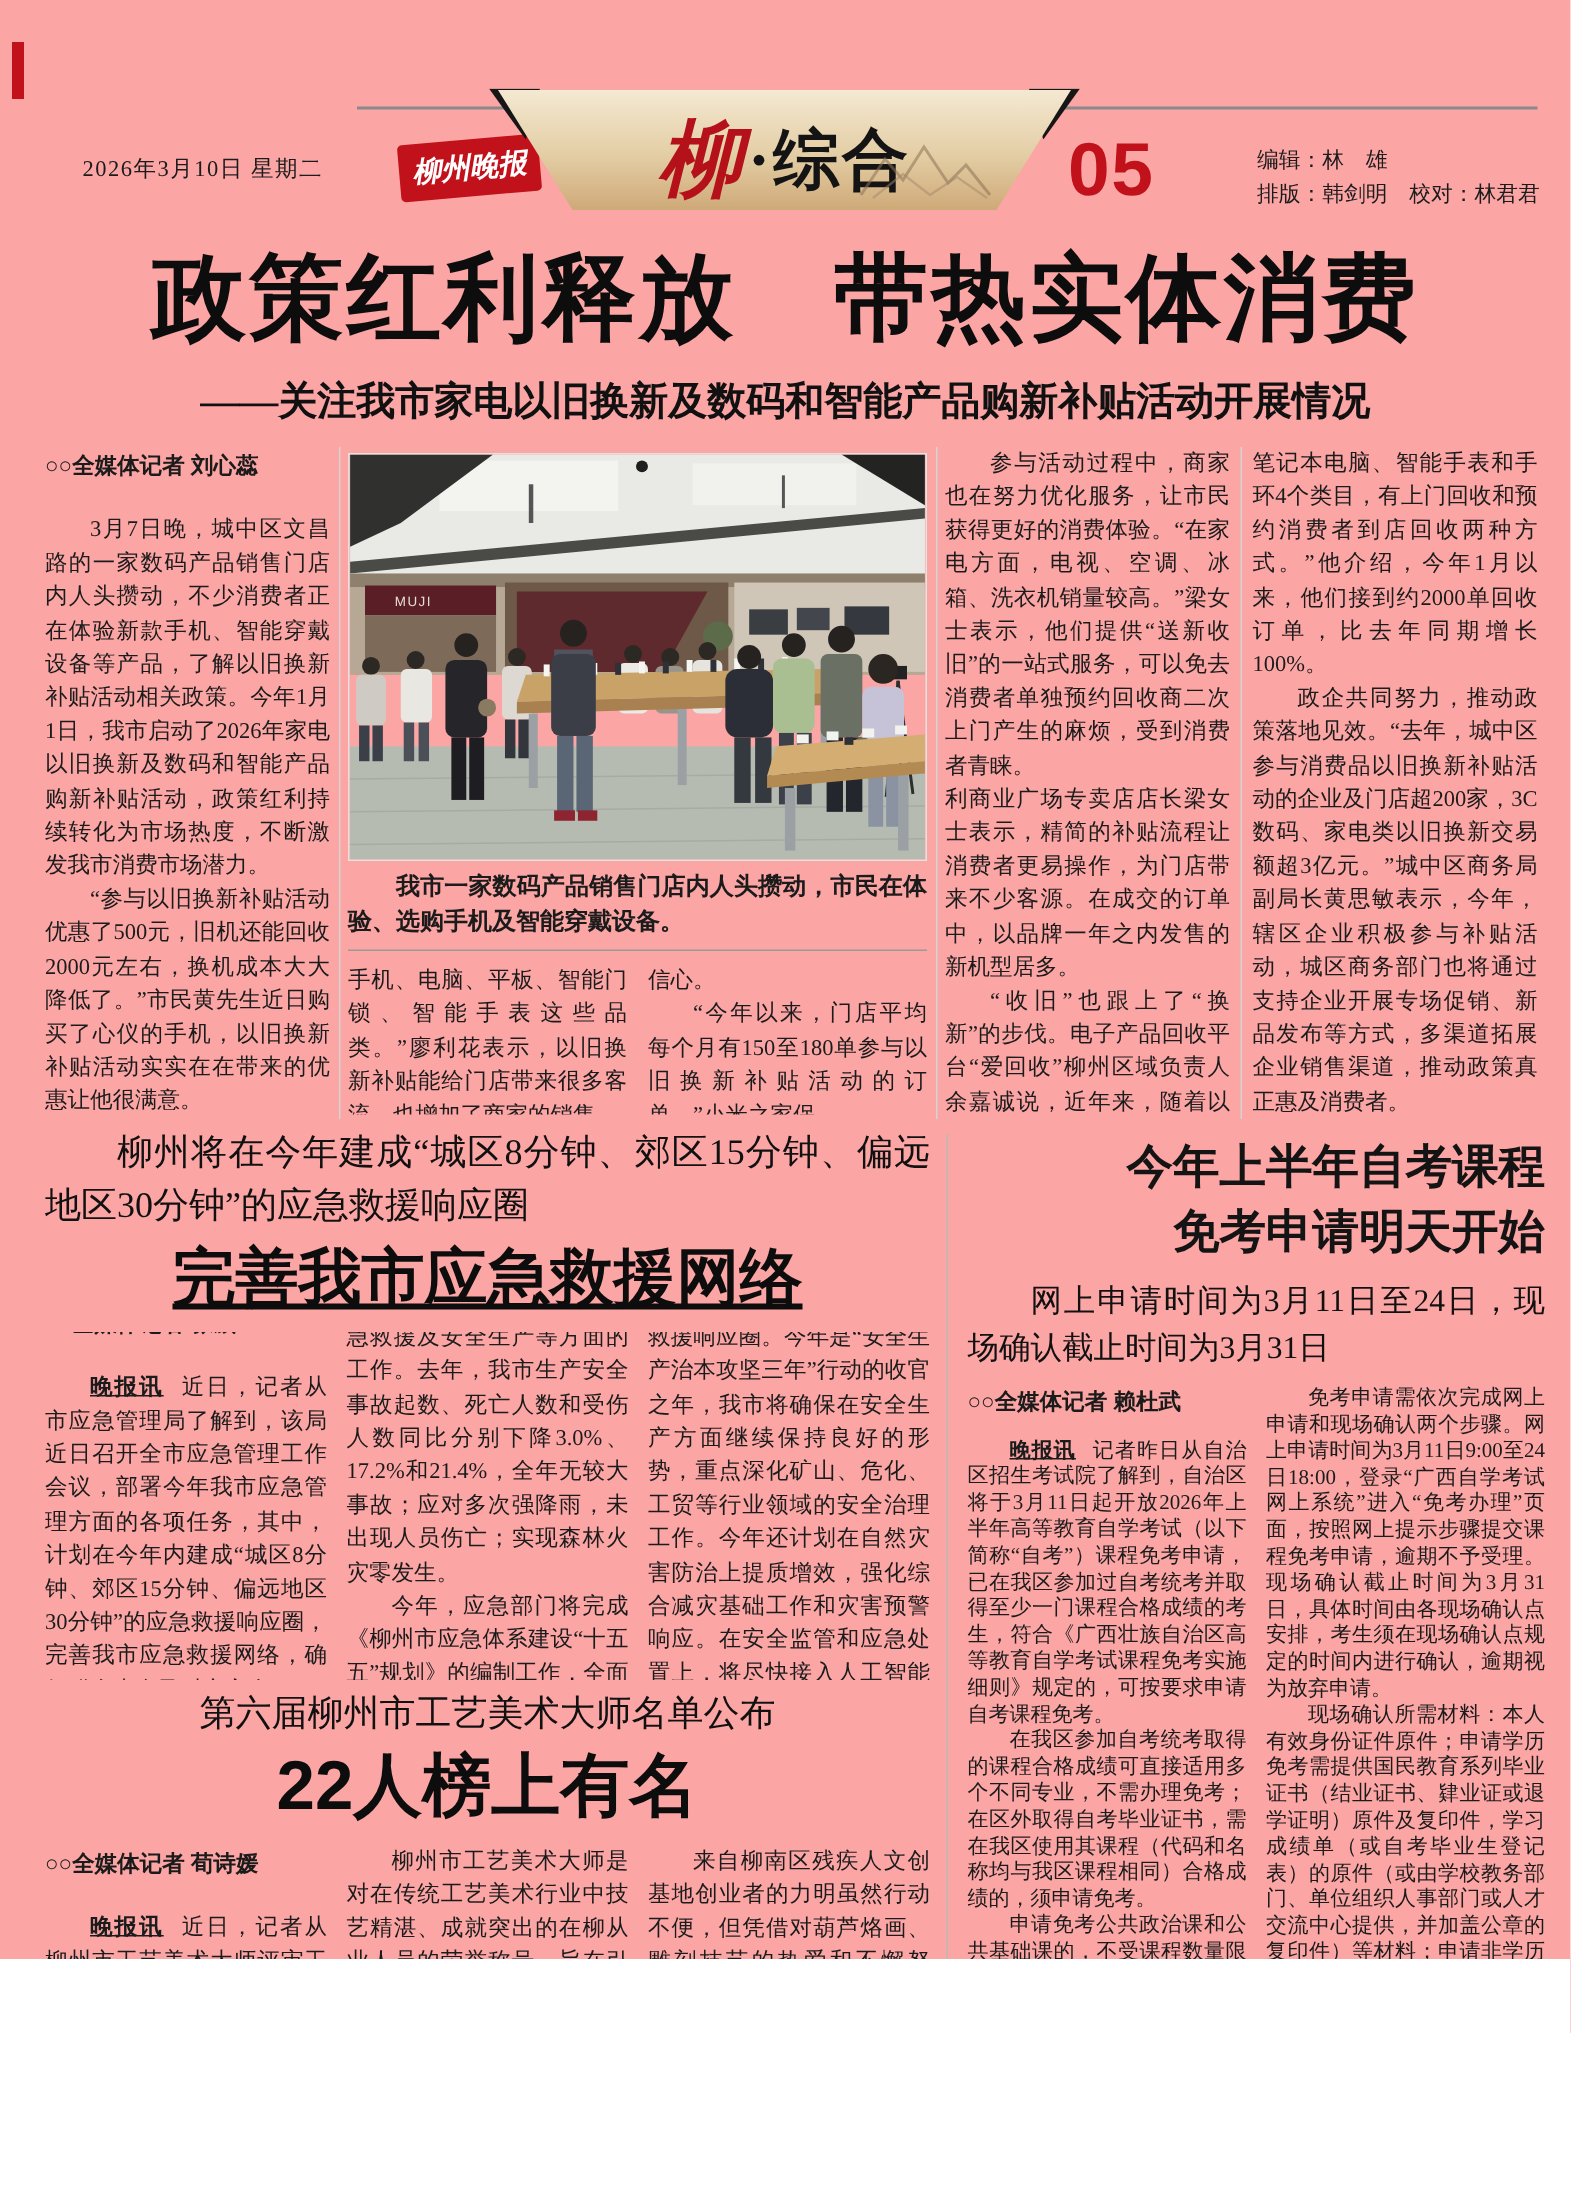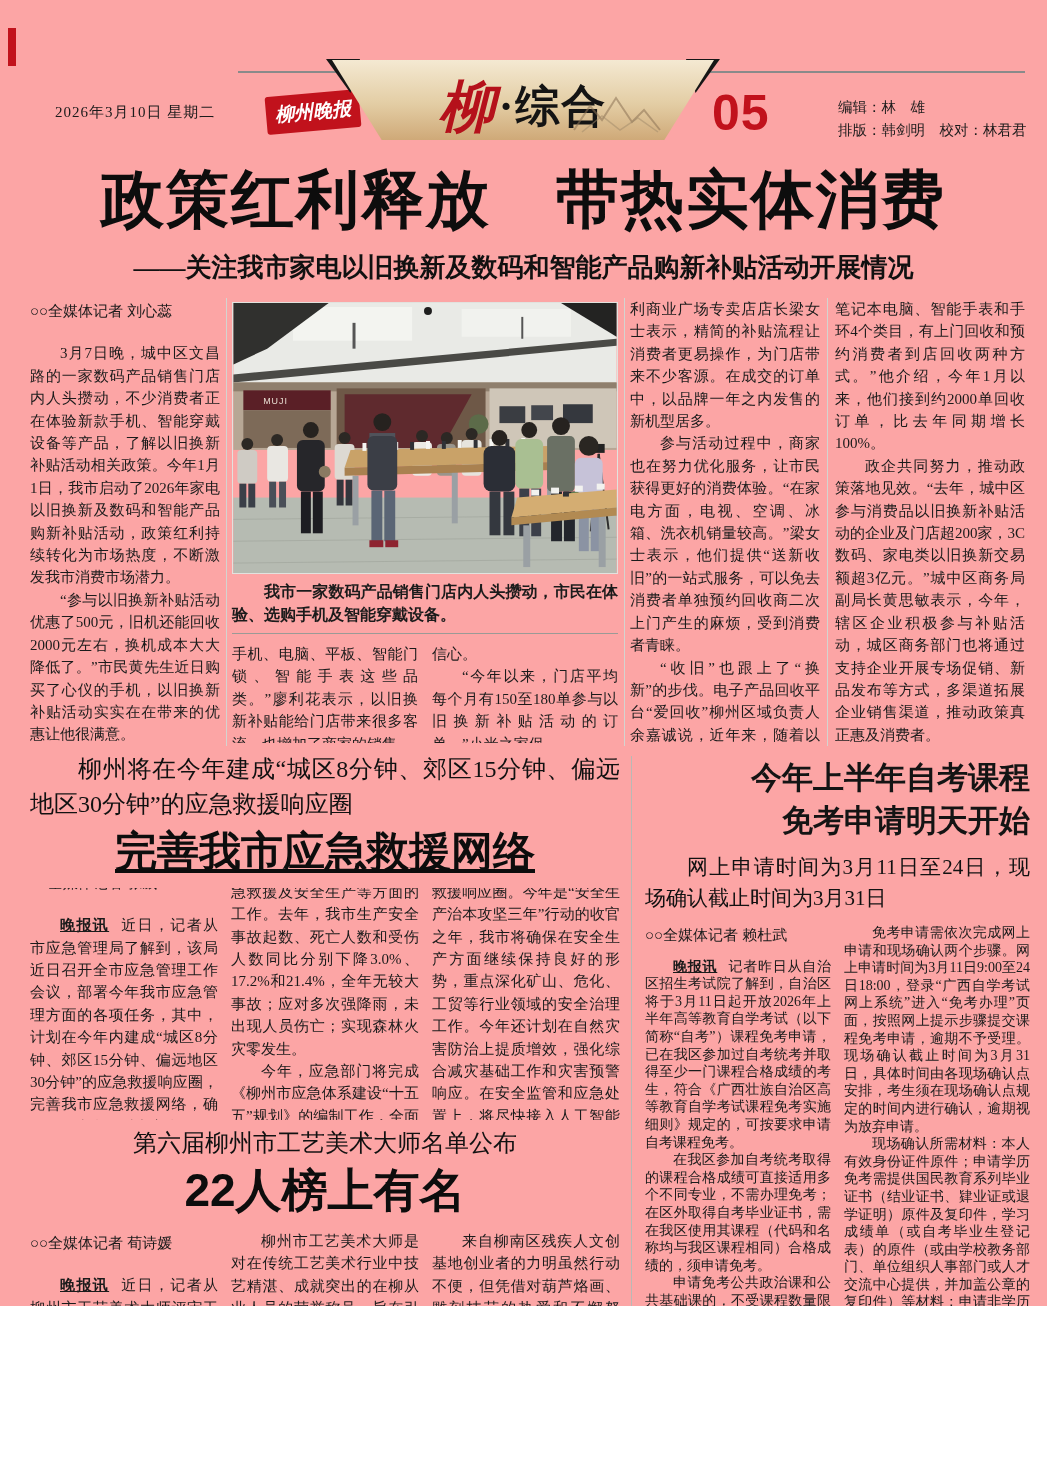--- a/index.html
+++ b/index.html
@@ -29,21 +29,21 @@
   
   .main-headline{position:absolute;left:40px;top:160px;width:967px;margin:0;text-align:center;
                  font-family:"Liberation Sans","DejaVu Sans",sans-serif;font-weight:900;
                  font-size:63px;line-height:78px;letter-spacing:2px;color:#0d0d0d;}
   .main-deck{position:absolute;left:40px;top:250px;width:967px;text-align:center;
              font-size:26px;font-weight:700;color:#111;}
   
   .body-text{font-size:15px;line-height:22.4px;text-align:justify;}
   .para{margin:0;text-indent:2em;}
   .para.cont{text-indent:0;}
-  .byline{font-family:"Liberation Sans","DejaVu Sans",sans-serif;font-weight:400;font-size:15px;
+  .byline{font-family:"Liberation Sans","DejaVu Sans",sans-serif;font-weight:700;font-size:15px;
           margin:2px 0 20px 0;}
   .lead{font-family:"Liberation Sans","DejaVu Sans",sans-serif;font-weight:700;margin-right:.8em;text-decoration:underline;}
   
   .a1{position:absolute;left:30px;top:298px;width:995px;height:448px;}
   .a1 .col{position:absolute;top:0;width:190px;height:448px;overflow:hidden;}
   .a1 .c1{left:0;}
   .a1 .c3{left:600px;}
   .a1 .c4{left:805px;}
   .a1 .vrule{position:absolute;top:0;width:1px;height:448px;background:#d4d4d0;}
   .photo-wrap{position:absolute;left:202px;top:4px;width:386px;}
@@ -257,22 +257,22 @@
           <p class="para cont">手机、电脑、平板、智能门锁、智能手表这些品类。”廖利花表示，以旧换新补贴能给门店带来很多客流，也增加了商家的销售</p>
         </div>
         <div class="subcol">
           <p class="para cont">信心。</p>
           <p class="para">“今年以来，门店平均每个月有150至180单参与以旧换新补贴活动的订单。”小米之家保</p>
         </div>
       </div>
     </div>
 
     <div class="col c3">
+      <p class="para">参与活动过程中，商家也在努力优化服务，让市民获得更好的消费体验。“在家电方面，电视、空调、冰箱、洗衣机销量较高。”梁女士表示，他们提供“送新收旧”的一站式服务，可以免去消费者单独预约回收商二次上门产生的麻烦，受到消费者青睐。</p>
       <p class="para cont">利商业广场专卖店店长梁女士表示，精简的补贴流程让消费者更易操作，为门店带来不少客源。在成交的订单中，以品牌一年之内发售的新机型居多。</p>
-      <p class="para">参与活动过程中，商家也在努力优化服务，让市民获得更好的消费体验。“在家电方面，电视、空调、冰箱、洗衣机销量较高。”梁女士表示，他们提供“送新收旧”的一站式服务，可以免去消费者单独预约回收商二次上门产生的麻烦，受到消费者青睐。</p>
       <p class="para">“收旧”也跟上了“换新”的步伐。电子产品回收平台“爱回收”柳州区域负责人余嘉诚说，近年来，随着以旧换新补贴活动的开展，他明显感受到消费者对电子设备回收的接受程度持续上升，越来越多的消费者在购买新机之后，选择“收旧换钱”。“我们主要负责回收线上购物平台参与以旧换新补贴活动消费者的旧机，支持手机、平板、</p>
     </div>
     <div class="col c4">
       <p class="para cont">笔记本电脑、智能手表和手环4个类目，有上门回收和预约消费者到店回收两种方式。”他介绍，今年1月以来，他们接到约2000单回收订单，比去年同期增长100%。</p>
       <p class="para">政企共同努力，推动政策落地见效。“去年，城中区参与消费品以旧换新补贴活动的企业及门店超200家，3C数码、家电类以旧换新交易额超3亿元。”城中区商务局副局长黄思敏表示，今年，辖区企业积极参与补贴活动，城区商务部门也将通过支持企业开展专场促销、新品发布等方式，多渠道拓展企业销售渠道，推动政策真正惠及消费者。</p>
 
     </div>
   </div>
 
   <div class="a2">

